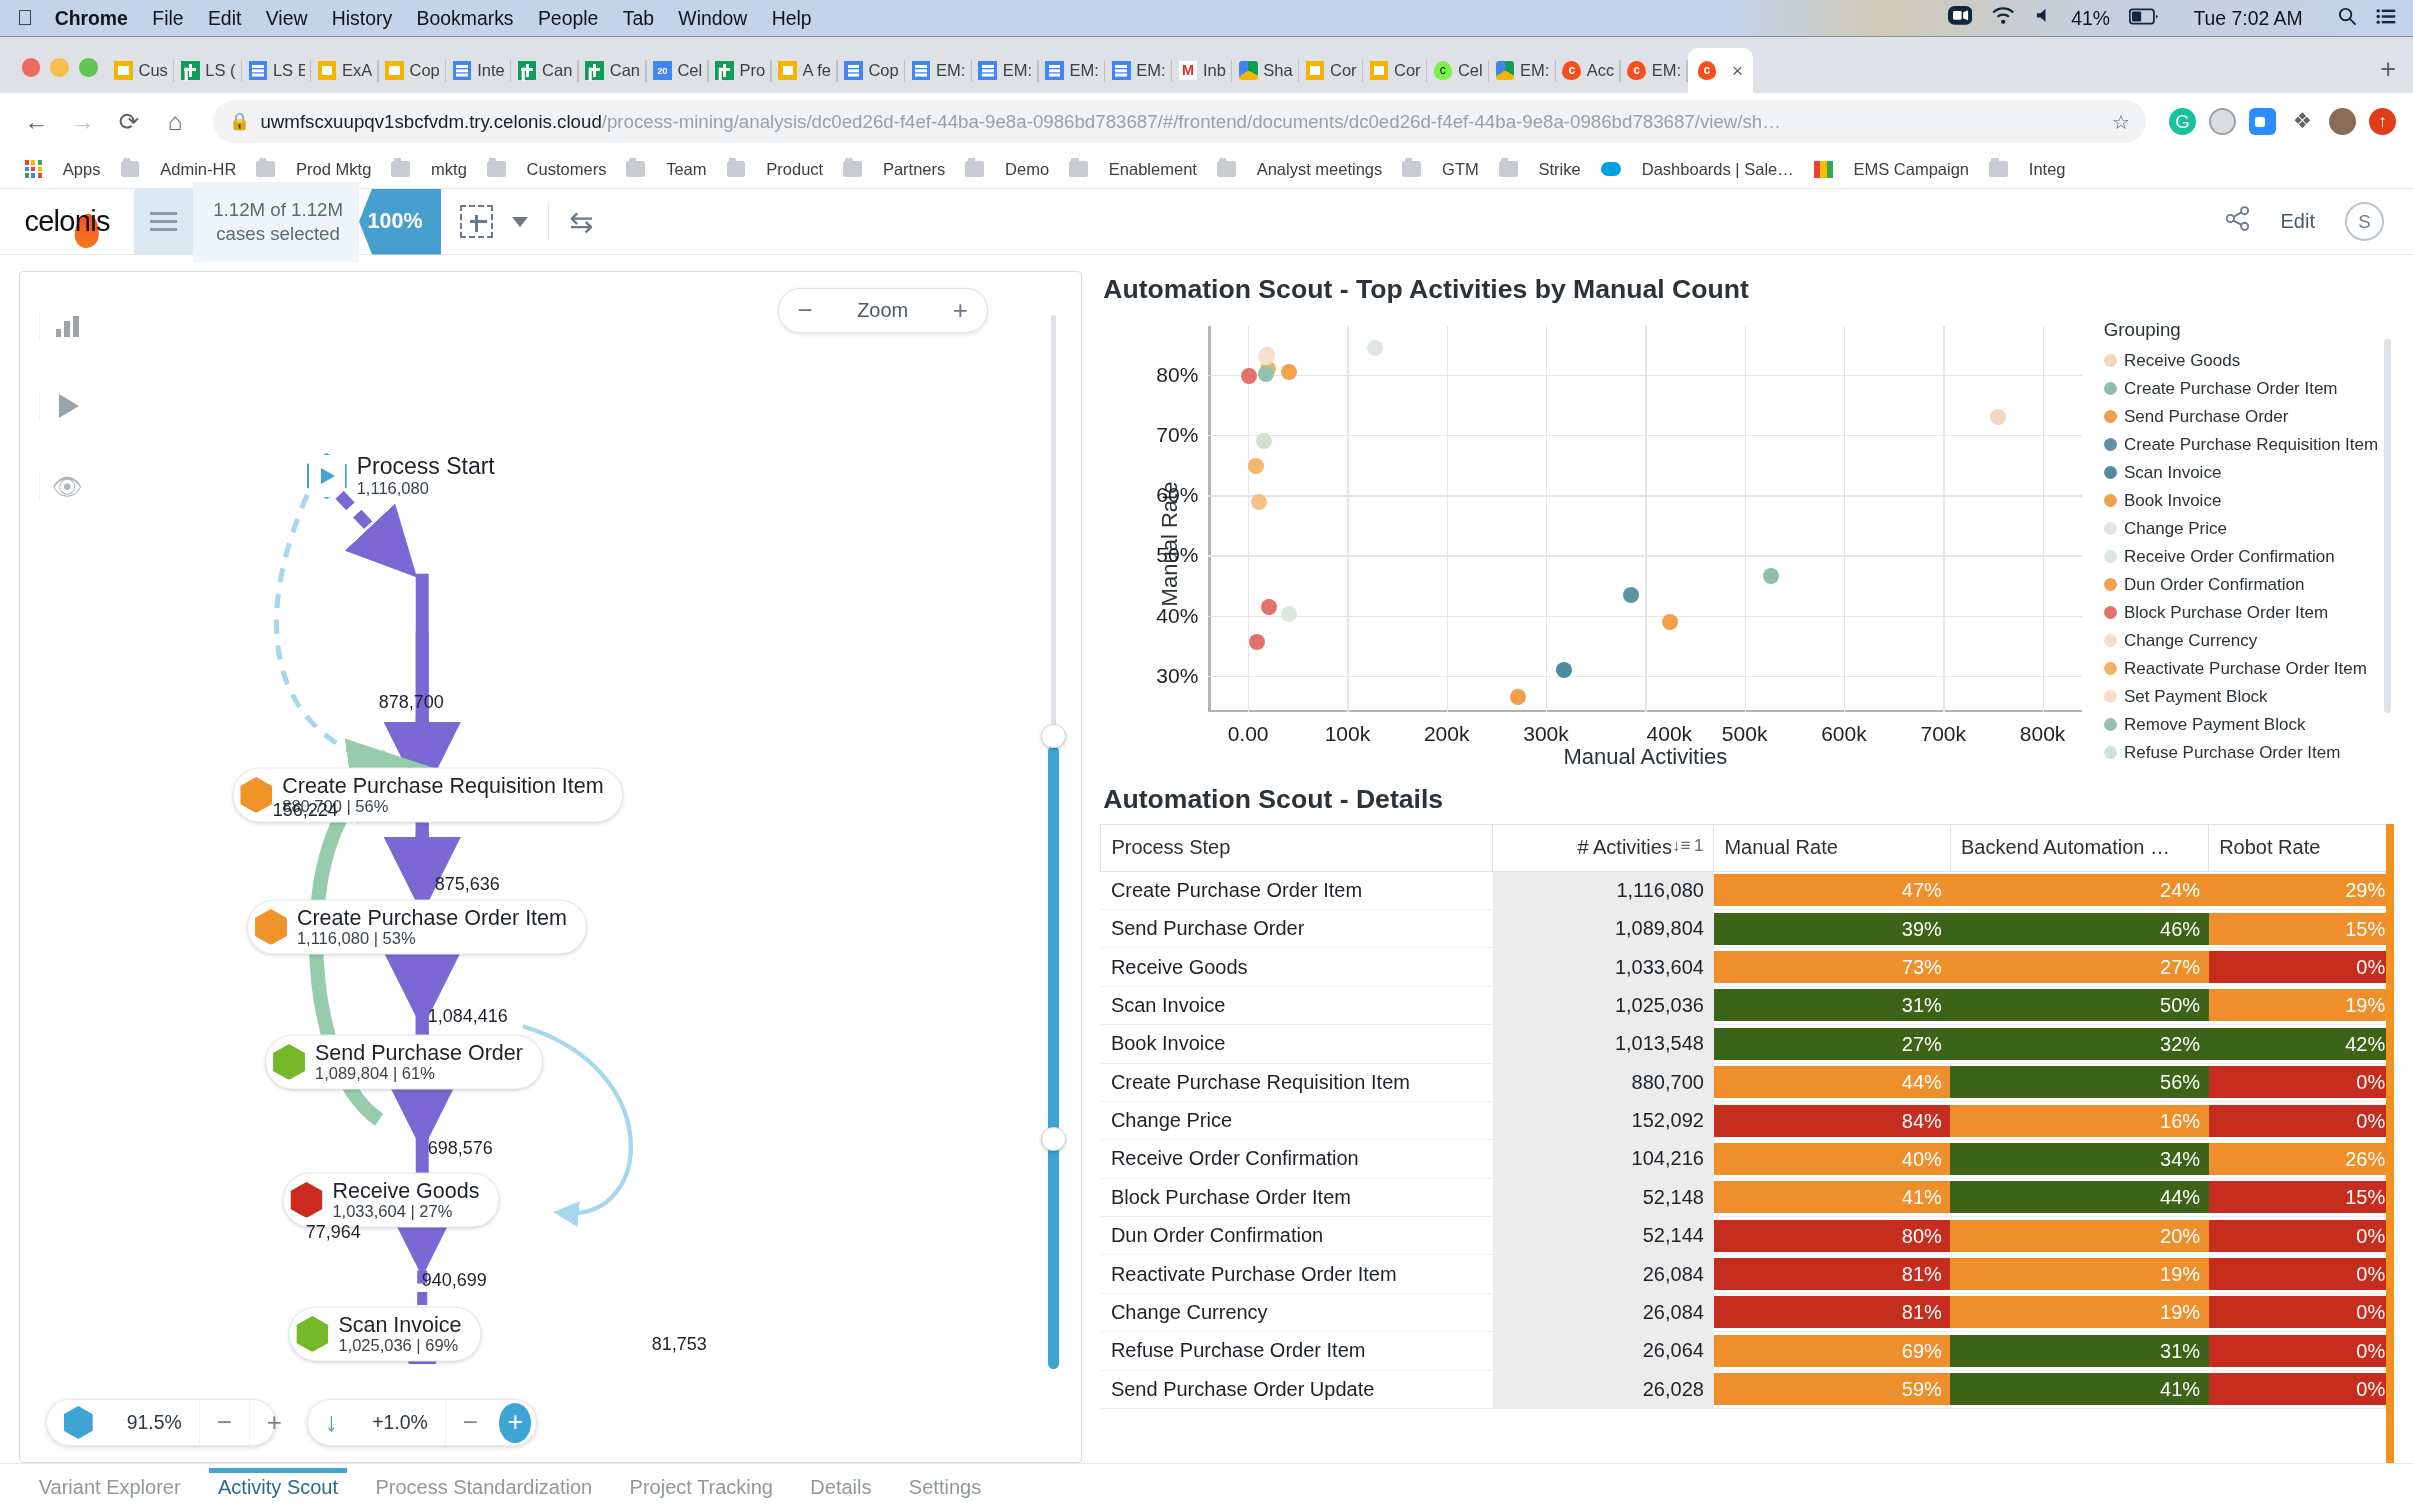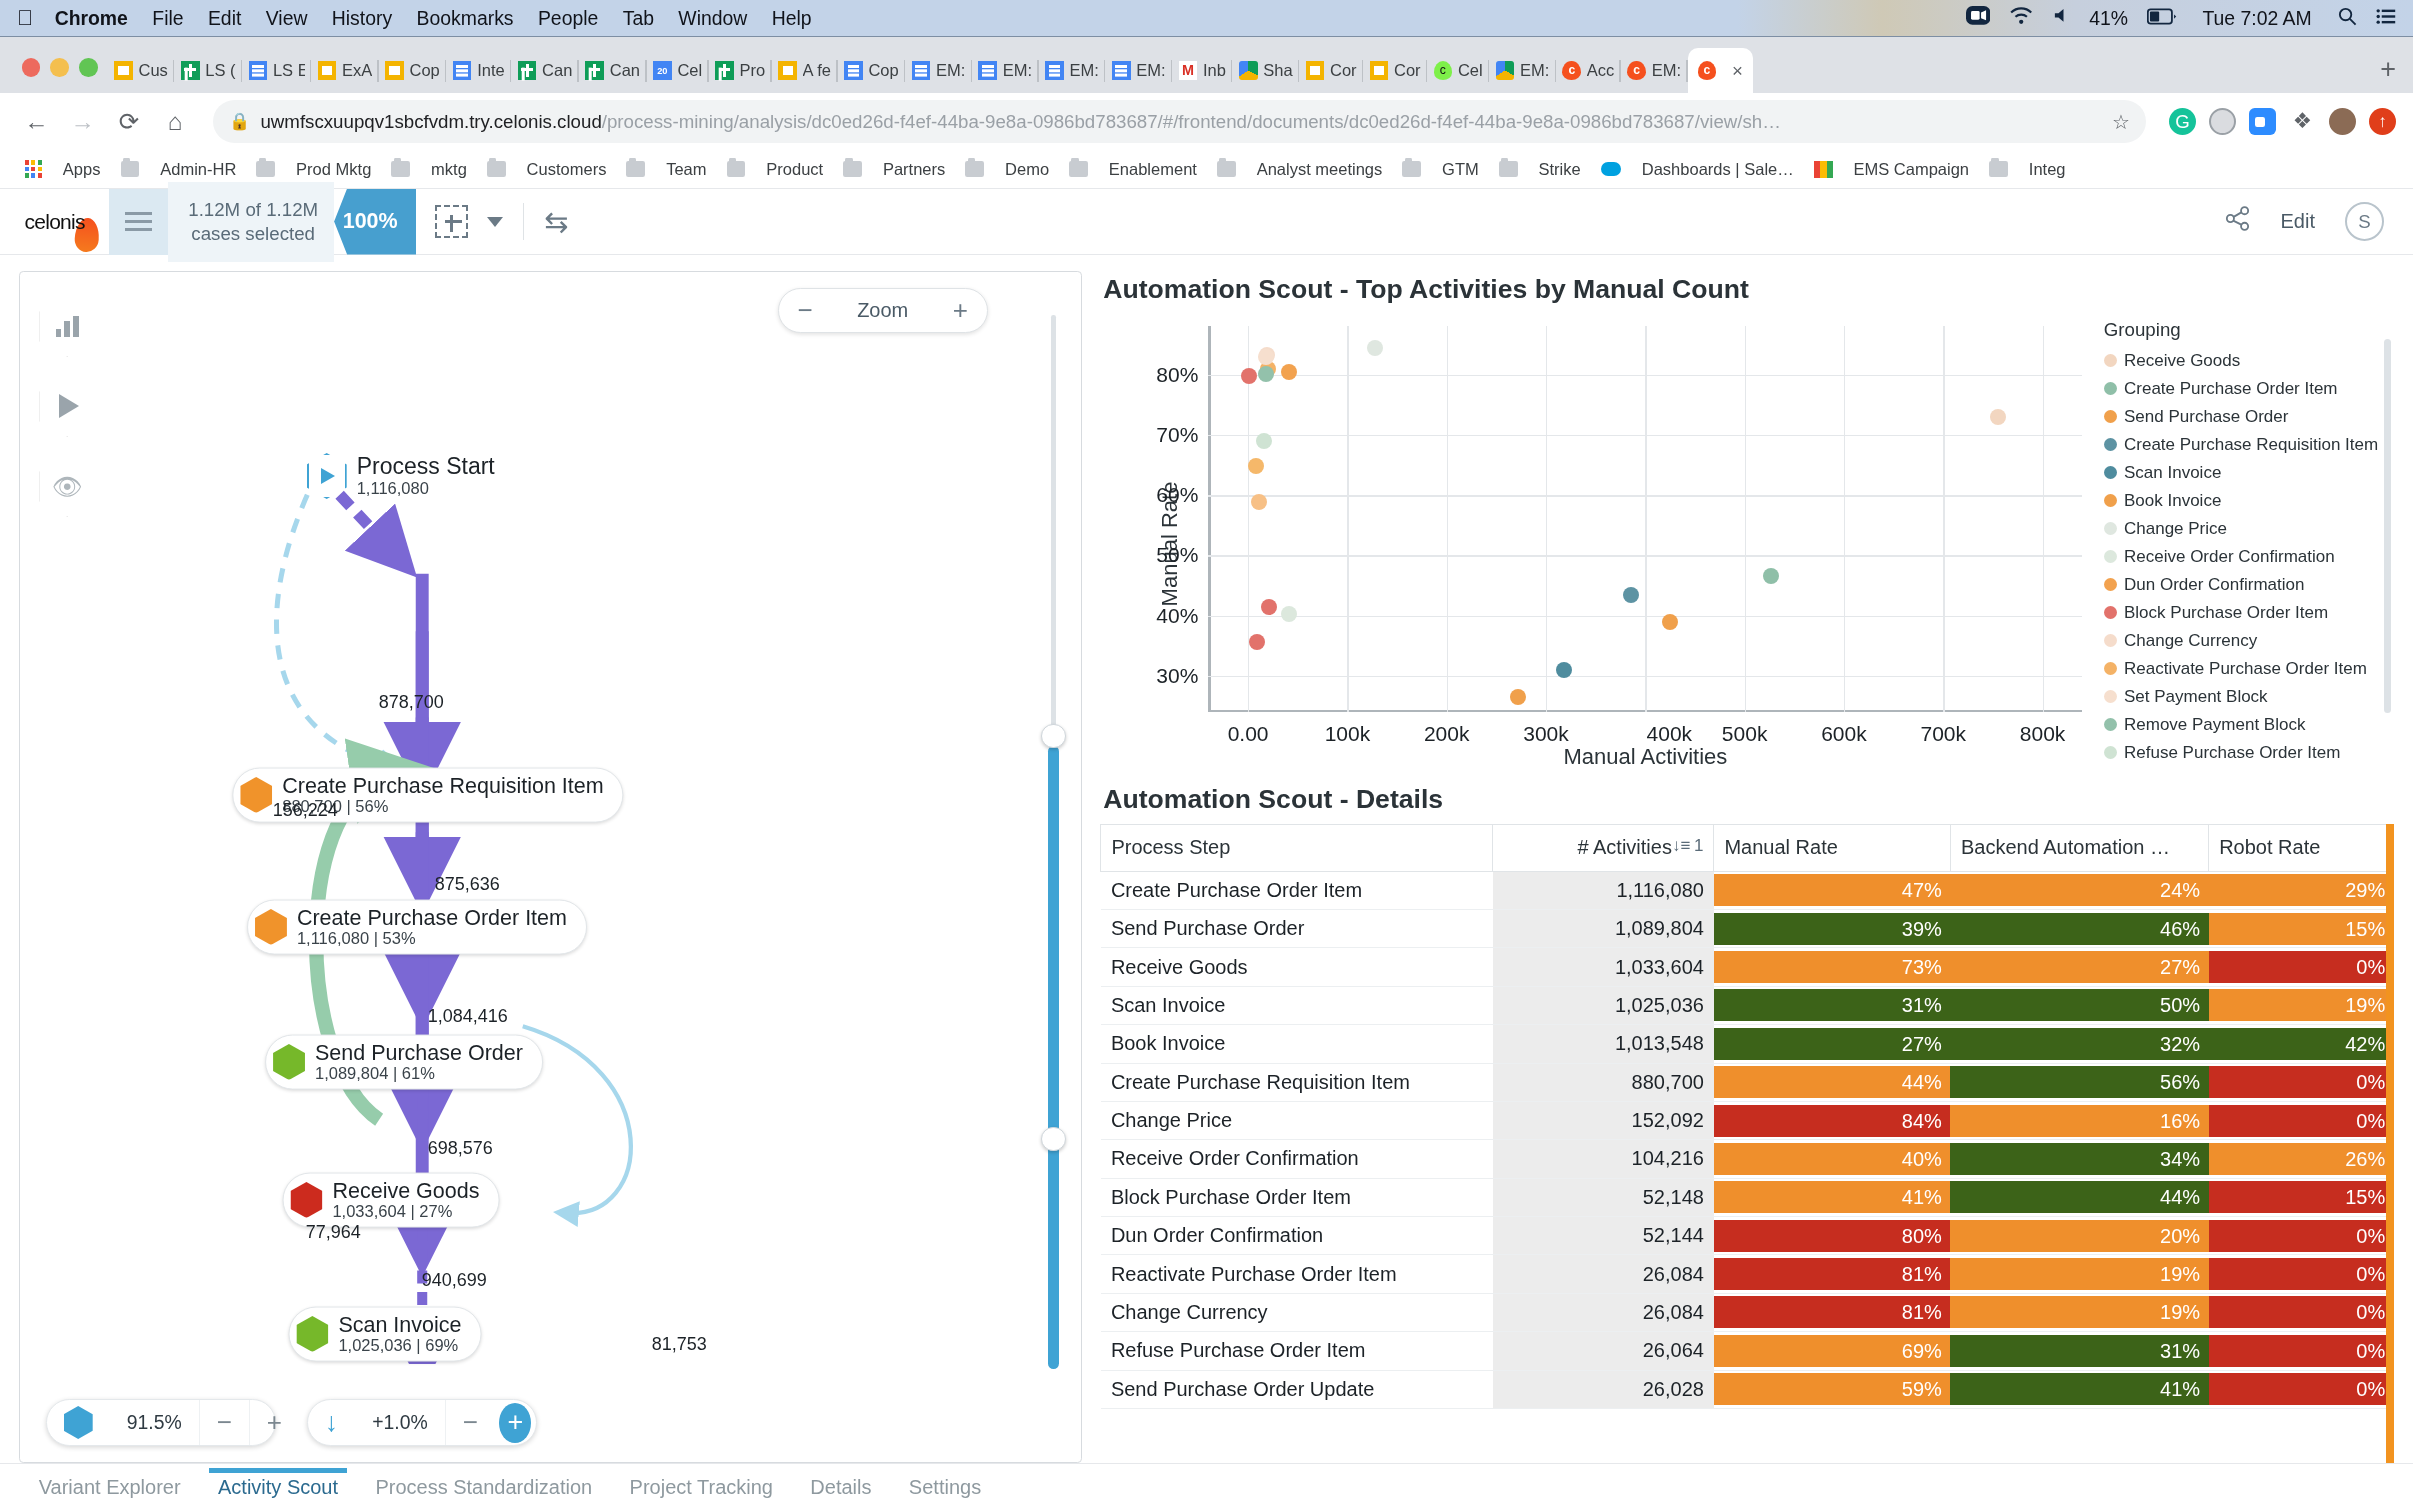--- a/index.html
+++ b/index.html
@@ -109,21 +109,21 @@
   .bm-label { font-size: 16.5px; color:#3c4043; }
   .bm-folder { width: 18.7px; height: 16px; background:#c8ccd1; border-radius:2.2px; position:relative; flex:0 0 18.7px;}
   .bm-folder::before { content:""; position:absolute; left:2.2px; top:-2.9px; width:7.2px; height:3.6px;
       background:#c8ccd1; border-radius:1.4px 1.4px 0 0;}
   .bm-apps { display:grid; grid-template-columns: repeat(3, 4.3px); grid-gap:2.2px; }
   .bm-apps i { width:4.3px; height:4.3px; display:block; }
 
   
   #celonis-app { background:#fff; height: calc(1508px - 37px - 56px - 57px - 39px); }
   #cel-toolbar { height: 66px; display:flex; align-items:center; border-bottom: 1.4px solid #e6e8eb; }
-  .cel-logo { display:flex; align-items:center; padding: 0 24.4px; font-size: 21px; color:#111;
+  .cel-logo { display:flex; align-items:center; padding: 0 24.4px; font-size: 29px; color:#111;
      font-weight: 500; letter-spacing:-0.7px; position:relative; }
   .cel-flame { position:absolute; left: 75px; top: 8.6px; width: 24.4px; height: 34px;
      background: linear-gradient(#f5501e,#f57a1e); border-radius: 50% 50% 50% 50%/62% 62% 38% 38%;
      transform: rotate(4deg); z-index: 0; }
   .cel-logo span { position: relative; z-index: 1; }
   .cel-hamburger { width: 59px; height: 66px; background:#dbe9f2; display:flex; align-items:center; justify-content:center; }
   .cel-hamburger i { display:block; width:27px; height:3.6px; background:#8a9aa6; box-shadow: 0 8px 0 #8a9aa6, 0 16px 0 #8a9aa6; margin-bottom:16px;}
   .cel-cases { background:#eef4f8; height:80px; display:flex; align-items:center; padding: 0 16px 0 20px; }
   .cel-cases-txt { font-size: 18.7px; line-height: 1.25; color:#5a6b78; text-align:center; }
   .cel-pct {
@@ -299,21 +299,21 @@
         </svg>
     </span>
     <span class="mb-item" style="margin:0">41%</span>
     <span class="mb-icn">
       <svg width="30" height="17" viewBox="0 0 42 24">
           <rect x="1" y="2" width="34" height="20" rx="4" stroke="#12263f" stroke-width="2.5" fill="none"></rect>
           <rect x="4" y="5" width="13" height="14" rx="1.5" fill="#12263f"></rect>
           <path d="M38 9 L38 15 L41 12 Z" fill="#12263f"></path>
         </svg>
     </span>
-    <span class="mb-item" style="margin:7px">Tue 7:02 AM</span>
+    <span class="mb-item" style="margin:16px">Tue 7:02 AM</span>
     <span class="mb-icn">
       <svg width="20" height="20" viewBox="0 0 28 28">
           <circle cx="12" cy="12" r="8" stroke="#12263f" stroke-width="2.6" fill="none"></circle>
           <line x1="18" y1="18" x2="26" y2="26" stroke="#12263f" stroke-width="2.6"></line>
         </svg>
     </span>
     <span class="mb-icn">
       <svg width="20" height="17" viewBox="0 0 28 24">
           <g fill="#12263f">
             <circle cx="3" cy="4" r="2.4"></circle>

